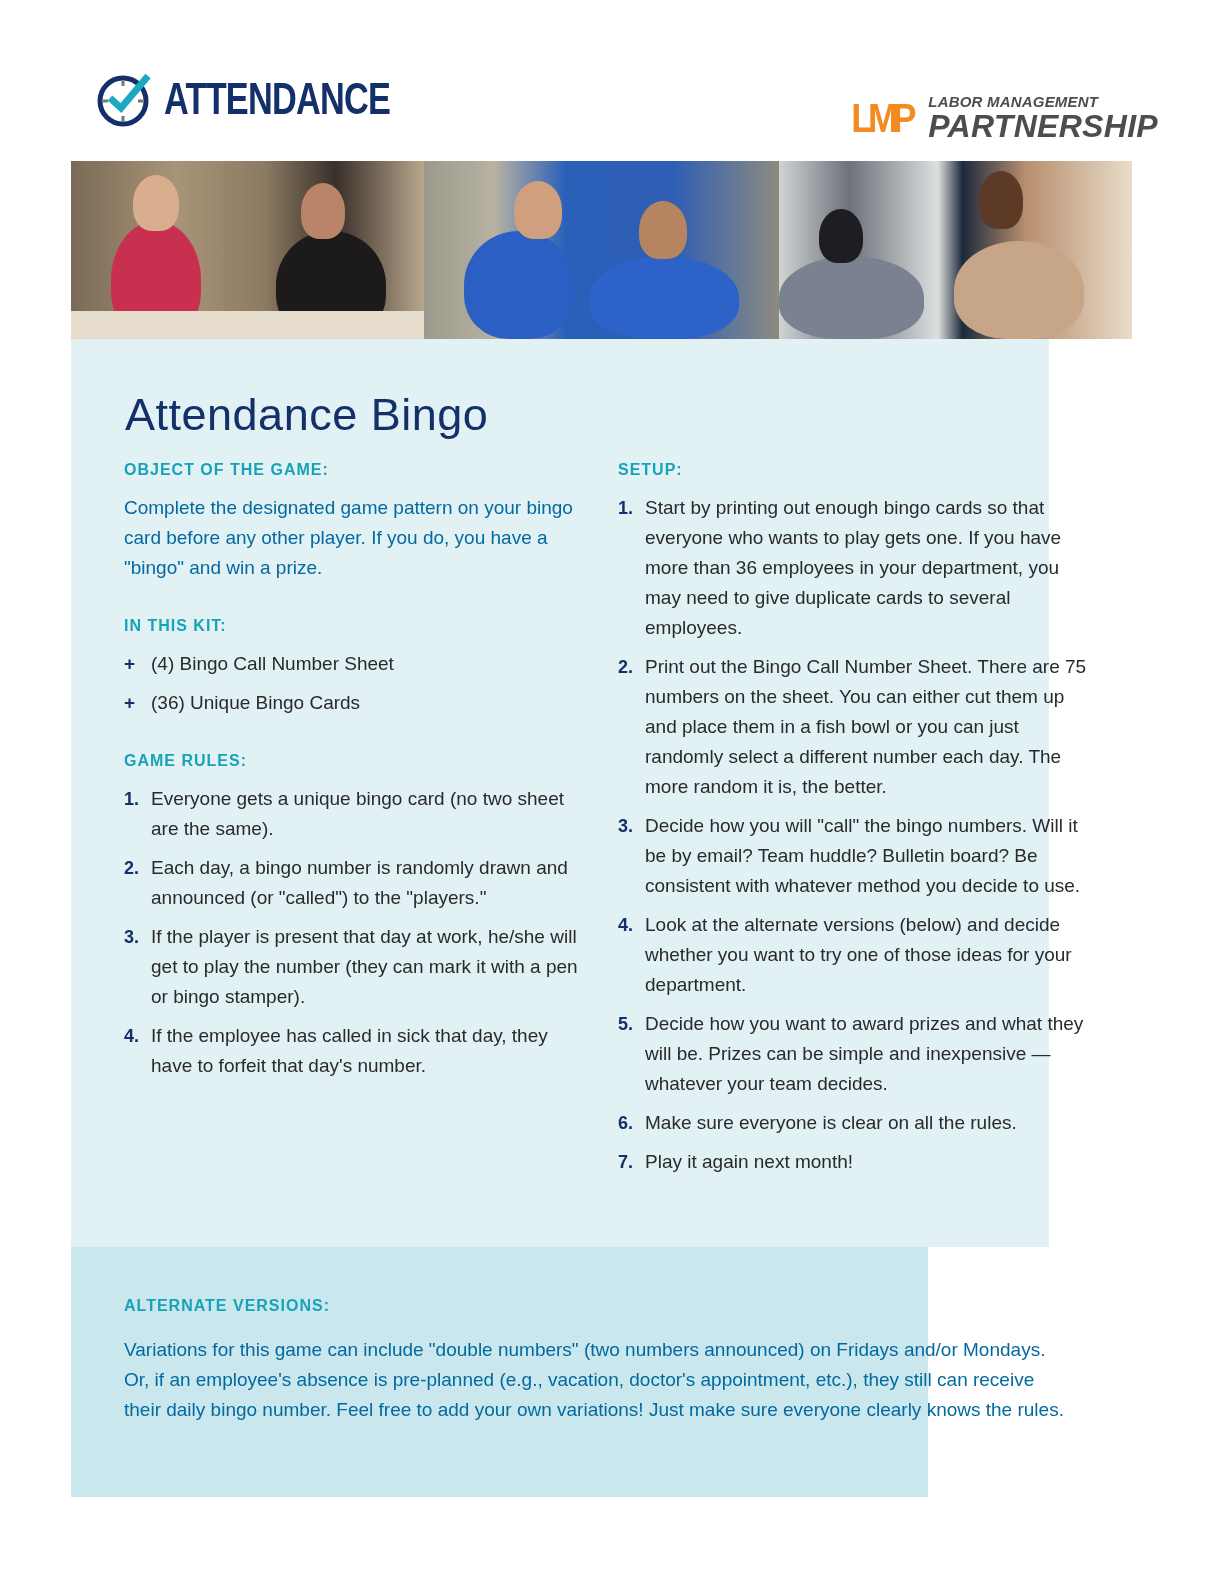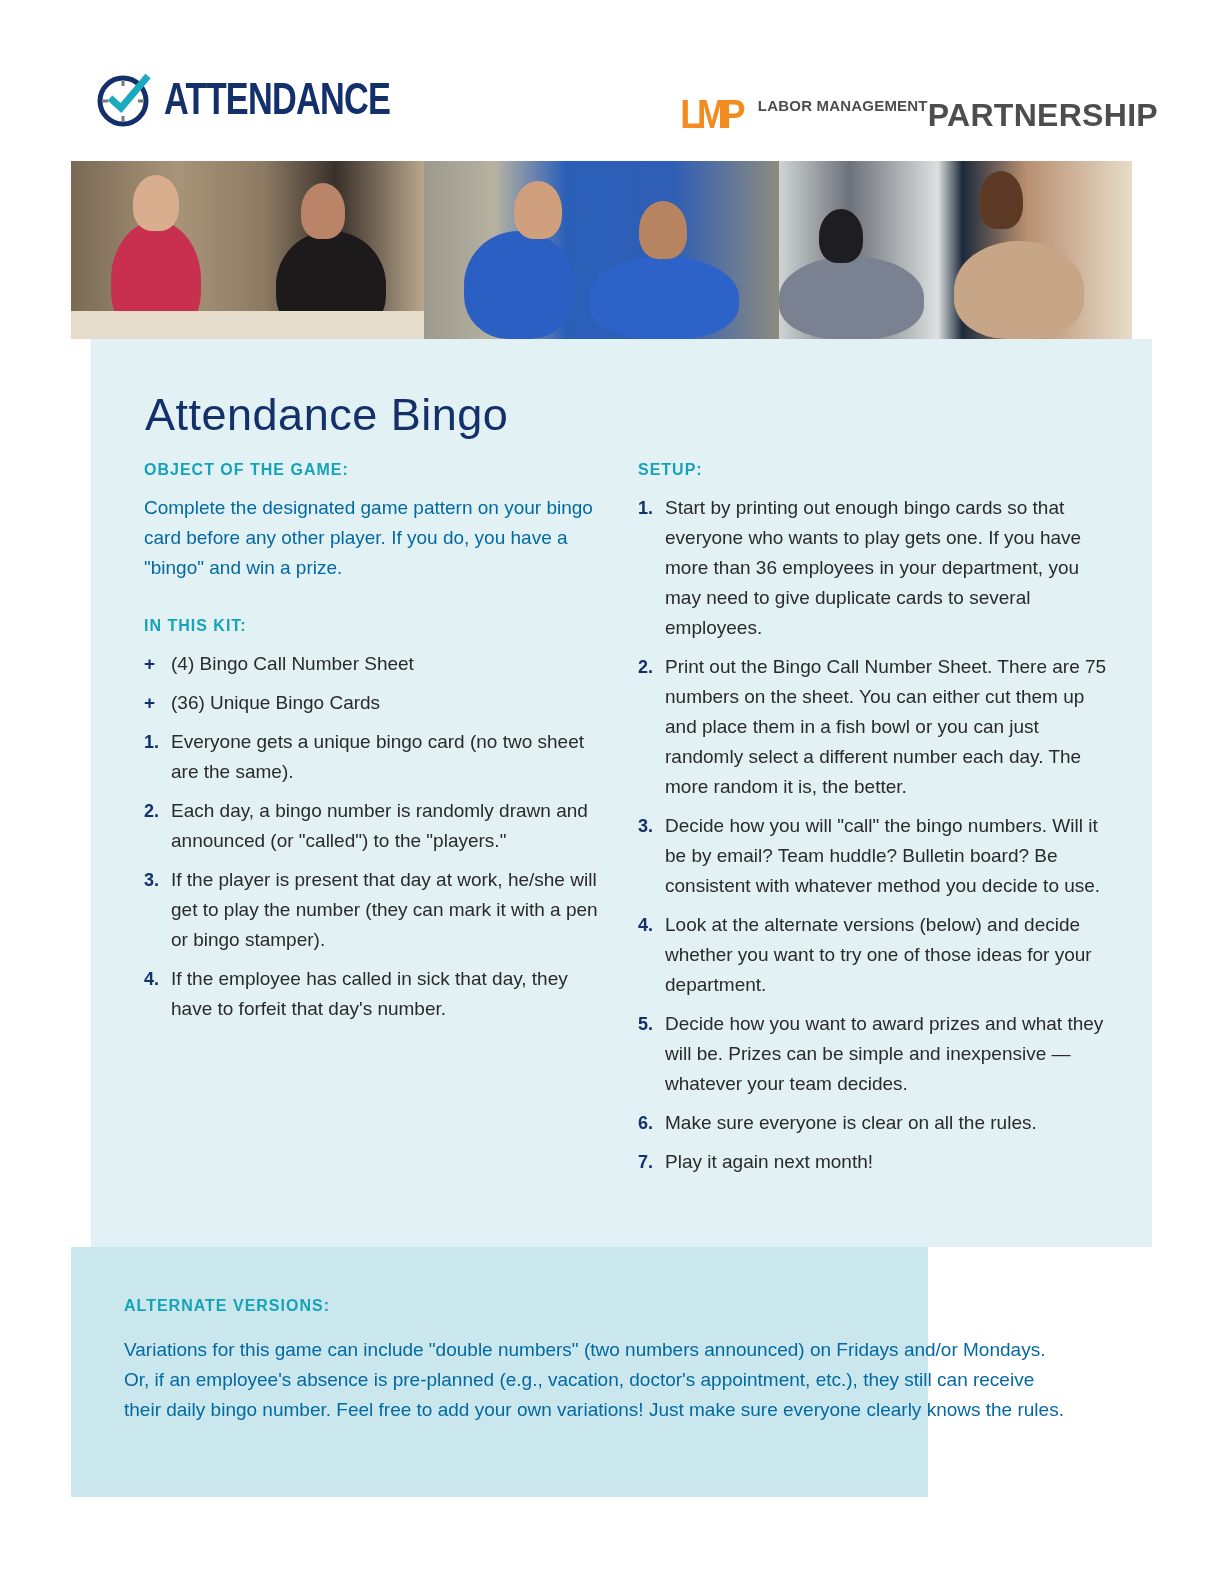--- a/index.html
+++ b/index.html
@@ -5,34 +5,34 @@
   html, body { margin: 0; padding: 0; background: #ffffff; }
   body { width: 1224px; height: 1595px; position: relative; overflow: hidden; font-family: "Liberation Sans", sans-serif; }
 
   
   .header { position: absolute; left: 0; top: 0; width: 1224px; height: 160px; margin-left: 26px; }
   .brand { position: absolute; left: 70px; top: 70px; display: flex; align-items: center; }
   .brand svg { display: block; }
   .brand-name { margin-left: 10px; font-family: "Liberation Sans", sans-serif; font-weight: 700; font-size: 44px; letter-spacing: -1px; color: #13306b; transform: scaleX(0.78); transform-origin: left center; line-height: 1; }
   .lmp { position: absolute; right: 92px; top: 94px; display: flex; align-items: center; }
   .lmp-mark { font-family: "Liberation Sans", sans-serif; font-weight: 700; font-size: 40px; color: #f28b20; letter-spacing: -6px; line-height: 1; margin-right: 14px; transform: scaleX(0.9); }
-  .lmp-text { display: flex; line-height: 1; }
+  .lmp-text { display: flex; flex-direction: column; line-height: 1; font-style: italic; }
   .lmp-line1 { font-weight: 700; font-size: 15px; color: #4d4d4f; letter-spacing: 0.2px; }
   .lmp-line2 { font-weight: 700; font-size: 32px; color: #4d4d4f; letter-spacing: 0.3px; margin-top: 1px; }
 
   
   .photos { position: absolute; left: 71px; top: 161px; width: 1061px; height: 178px; display: flex; }
   .photo { height: 100%; position: relative; overflow: hidden; }
   .photo-1 { width: 353px; background: linear-gradient(90deg, #7a6a55 0%, #a89478 30%, #8b7a62 55%, #3a302a 75%, #b8a78c 100%); }
   .photo-2 { width: 355px; background: linear-gradient(90deg, #9c9a8c 0%, #b7b2a2 20%, #2a5fb8 40%, #2f5eb5 70%, #8d8b80 100%); }
   .photo-3 { width: 353px; background: linear-gradient(90deg, #cfd4d4 0%, #6d717a 20%, #dde0df 45%, #1c2a3c 52%, #b98f70 70%, #e8dcc9 100%); }
   .photo .shape { position: absolute; border-radius: 50% 50% 40% 40%; }
 
   
-  .panel { position: absolute; left: 71px; top: 339px; width: 1061px; height: 908px; background: #e2f1f4; margin-left: 20px; }
+  .panel { position: absolute; left: 71px; top: 339px; width: 978px; height: 908px; background: #e2f1f4; }
   .title { position: absolute; left: 54px; top: 50px; font-family: "Liberation Sans", sans-serif; font-size: 45px; color: #13306b; font-weight: 400; letter-spacing: 0.5px; }
 
   .col { position: absolute; }
   .col-left { left: 53px; top: 122px; width: 470px; }
   .col-right { left: 547px; top: 122px; width: 470px; }
 
   .section-heading { font-family: "Liberation Sans", sans-serif; font-weight: 700; font-size: 16px; color: #16a3b8; letter-spacing: 1px; margin: 0 0 14px 0; }
   .body-text { font-family: "Liberation Sans", sans-serif; font-size: 19px; line-height: 30px; color: #0369a1; font-weight: 400; margin: 0; }
 
   .kit-list, .num-list { list-style: none; margin: 0; padding: 0; }
@@ -108,20 +108,21 @@
       <li class="kit-item">
         <span class="plus">+</span>
         <span class="item-text">(4) Bingo Call Number Sheet</span>
       </li>
       <li class="kit-item">
         <span class="plus">+</span>
         <span class="item-text">(36) Unique Bingo Cards</span>
       </li>
     </ul>
 
+    <h2 class="section-heading gap-rules">GAME RULES:</h2>
     <ol class="num-list">
       <li class="num-item">
         <span class="num">1.</span>
         <span class="item-text">Everyone gets a unique bingo card (no two sheet are the same).</span>
       </li>
       <li class="num-item">
         <span class="num">2.</span>
         <span class="item-text">Each day, a bingo number is randomly drawn and announced (or "called") to the "players."</span>
       </li>
       <li class="num-item">

